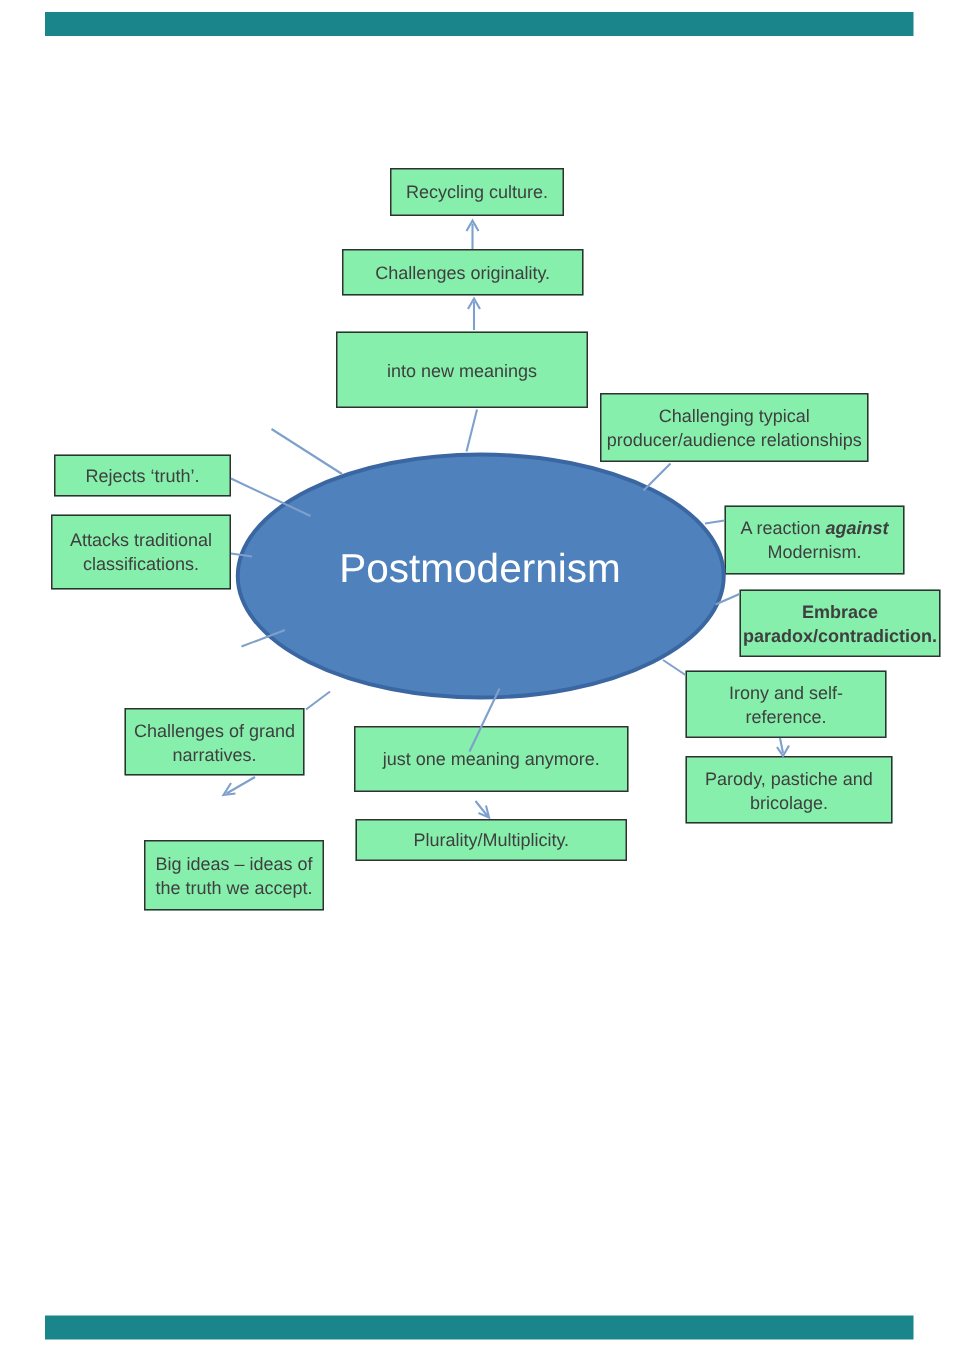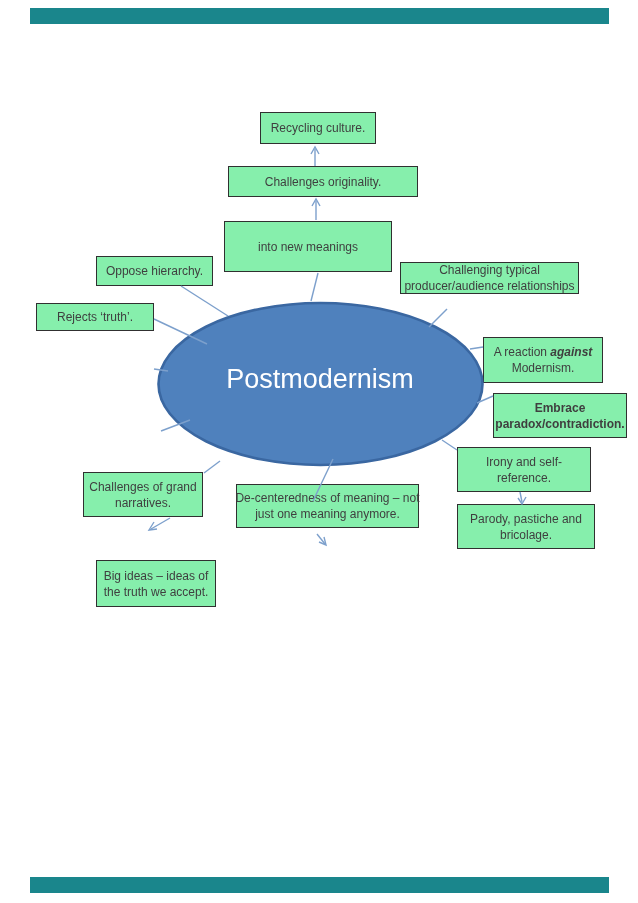--- a/index.html
+++ b/index.html
@@ -58,41 +58,42 @@
 
 <div class="slide">
 
   <div class="accent-bar top" style="background-color: rgb(26, 134, 140);"></div>
   <div class="accent-bar bottom" style="background-color: rgb(26, 134, 140);"></div>
 
   <div class="node" style="left:260px;top:112px;width:116px;height:32px;">
     <div class="line">Recycling culture.</div>
   </div>
 
-  <div class="node" style="left:228px;top:166px;width:190px;height:31px;">
+  <div class="node" style="left:228px;top:166px;width:161px;height:31px;">
     <div class="line">Challenges originality.</div>
   </div>
 
   <div class="node" style="left:224px;top:221px;width:168px;height:51px;">
     <div class="line">into new meanings</div>
   </div>
 
-  <div class="node" style="left:96px;top:256px;width:117px;height:30px;">
-    <div class="line">Oppose hierarchy.</div>
-  </div>
 
-  <div class="node" style="left:400px;top:262px;width:179px;height:32px;">
+  <div class="node" style="left:400px;top:262px;width:179px;height:46px;">
     <div class="line">Challenging typical</div>
     <div class="line">producer/audience relationships</div>
   </div>
 
   <div class="node" style="left:36px;top:303px;width:118px;height:28px;">
     <div class="line">Rejects ‘truth’.</div>
   </div>
 
+  <div class="node" style="left:34px;top:343px;width:120px;height:50px;">
+    <div class="line">Attacks traditional</div>
+    <div class="line">classifications.</div>
+  </div>
 
   <div class="node" style="left:483px;top:337px;width:120px;height:46px;">
     <div class="line"><span>A reaction </span><span class="em">against</span></div>
     <div class="line">Modernism.</div>
   </div>
 
   <div class="node" style="left:493px;top:393px;width:134px;height:45px;font-weight:bold;">
     <div class="line">Embrace</div>
     <div class="line">paradox/contradiction.</div>
   </div>
@@ -102,34 +103,36 @@
     <div class="line">Irony and self-</div>
     <div class="line">reference.</div>
   </div>
 
   <div class="node" style="left:83px;top:472px;width:120px;height:45px;">
     <div class="line">Challenges of grand</div>
     <div class="line">narratives.</div>
   </div>
 
   <div class="node" style="left:236px;top:484px;width:183px;height:44px;">
-    <div class="line">De-centeredness of meaning – not</div>
     <div class="line">just one meaning anymore.</div>
   </div>
 
   <div class="node" style="left:457px;top:504px;width:138px;height:45px;">
     <div class="line">Parody, pastiche and</div>
     <div class="line">bricolage.</div>
   </div>
 
   <div class="node" style="left:96px;top:530px;width:120px;height:47px;margin-top:30px;">
     <div class="line">Big ideas – ideas of</div>
     <div class="line">the truth we accept.</div>
   </div>
 
+  <div class="node" style="left:237px;top:546px;width:181px;height:28px;">
+    <div class="line">Plurality/Multiplicity.</div>
+  </div>
 
   <svg class="overlay" viewBox="0 0 638 903">
 
     <ellipse cx="320.5" cy="384" rx="162" ry="81" style="stroke: rgb(58, 103, 161); stroke-width: 2.6; fill: rgb(79, 129, 189);"></ellipse>
     <text class="center-label" x="320" y="388" text-anchor="middle">Postmodernism</text>
 
     <line class="connector" x1="311" y1="301" x2="318" y2="273"></line>
     <line class="connector" x1="181" y1="286" x2="228" y2="316"></line>
     <line class="connector" x1="154" y1="319" x2="207" y2="344"></line>
     <line class="connector" x1="154" y1="369" x2="168" y2="371"></line>

